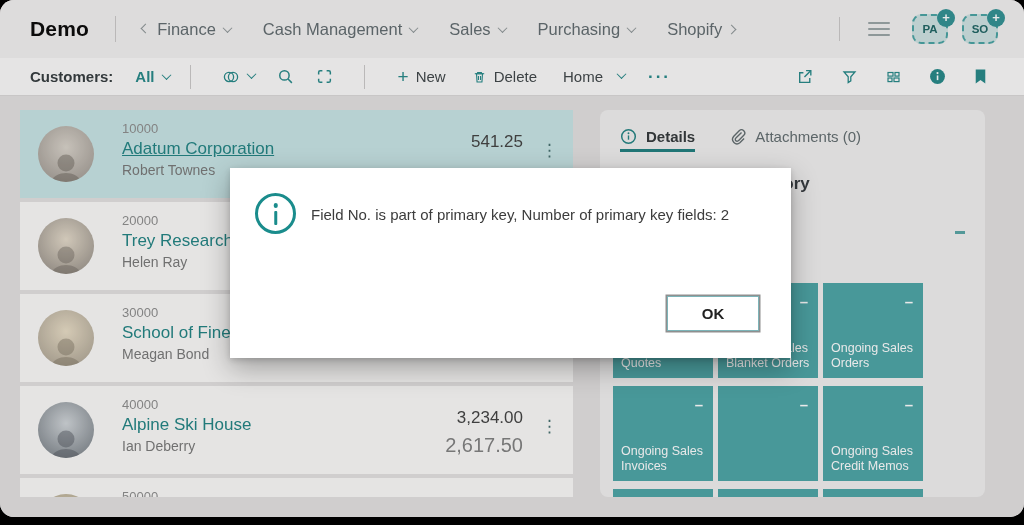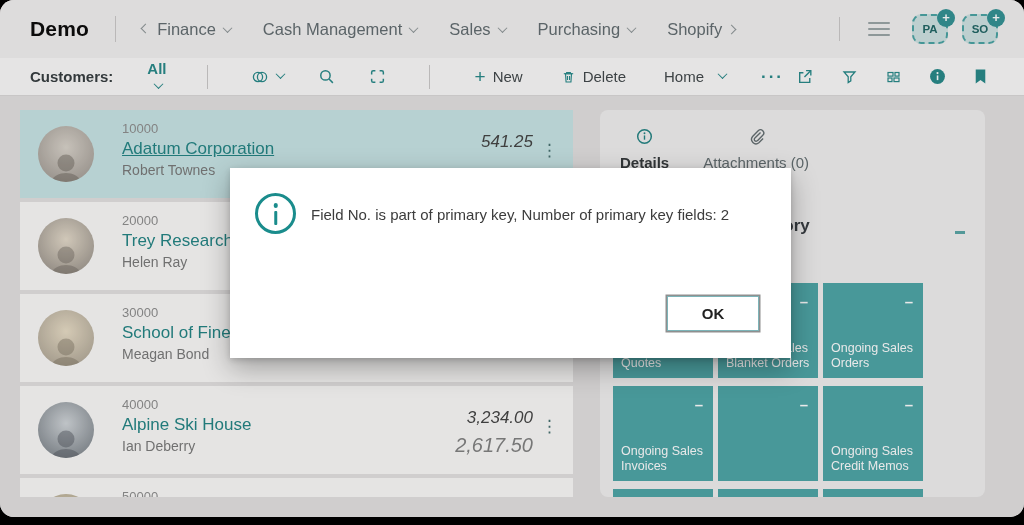--- a/index.html
+++ b/index.html
@@ -16,21 +16,21 @@
   .chv { display:inline-block; width:7px; height:7px; border-right:1.6px solid #8a9395; border-bottom:1.6px solid #8a9395; transform:rotate(45deg) translate(-1px,-1px); margin-left:8px; margin-bottom:2px; }
   .chv.right { transform:rotate(-45deg); margin-left:6px; }
   .chv.left  { transform:rotate(135deg); margin-right:8px; margin-left:0; }
   .top-right { margin-left:auto; display:flex; align-items:center; }
   .burger { width:22px; display:flex; flex-direction:column; gap:4px; margin:0 8px; }
   .burger div { height:2px; background:#97a2a4; border-radius:1px; }
   .badge { position:relative; width:36px; height:30px; background:#cde2e2; border:2px dashed #43a0a0; border-radius:9px; display:flex; align-items:center; justify-content:center; font-size:11.5px; font-weight:700; color:#17605f; margin-left:14px; }
   .badge-plus { position:absolute; top:-7px; right:-9px; width:18px; height:18px; border-radius:50%; background:#2b8e90; color:#fff; font-size:13px; font-weight:700; line-height:17px; text-align:center; }
 
   
-  .toolbar { position:absolute; top:58px; left:0; right:0; height:38px; background:#fbfafa; border-bottom:1px solid #d9d7d7; display:flex; align-items:center; padding:0 36px 0 30px; color:#1f8585;gap:12px; }
+  .toolbar { position:absolute; top:58px; left:0; right:0; height:38px; background:#fbfafa; border-bottom:1px solid #d9d7d7; display:flex; align-items:center; padding:0 36px 0 30px; color:#1f8585; }
   .tb-caption { font-size:15px; font-weight:700; color:#2e3538; margin-right:22px; }
   .tb-filter { font-size:15px; font-weight:700; color:#1f8585; }
   .tb-filter .chv, .tb-item .chv, .tb-analysis .chv { border-color:#1f8585; }
   .tb-icon { display:flex; align-items:center; color:#1f8585; margin:0 11px; }
   .tb-item { display:flex; align-items:center; gap:7px; font-size:15px; color:#3a4043; margin:0 13px; white-space:nowrap; }
   .plus-glyph { font-size:19px; color:#1f8585; font-weight:400; line-height:1; }
   .tb-more { font-size:17px; font-weight:700; letter-spacing:2px; color:#1f8585; margin-left:10px; }
   .tb-right { margin-left:auto; display:flex; align-items:center; gap:27px; }
 
   svg.ic { display:block; }
@@ -46,29 +46,29 @@
   .av2 { background:radial-gradient(circle at 50% 38%, #e3d9c8, #8d867f); }
   .av3 { background:radial-gradient(circle at 50% 38%, #e8dcc4, #a39a8b); }
   .av4 { background:radial-gradient(circle at 50% 38%, #cfd4d8, #6e757c); }
   .av5 { background:radial-gradient(circle at 50% 38%, #ded3b8, #9a8f78); }
   .avatar svg { position:absolute; bottom:-4px; left:50%; transform:translateX(-50%); }
   .row-text { position:absolute; left:102px; top:11px; display:flex; flex-direction:column; gap:3px; }
   .row-no { font-size:13px; color:#8a8a8a; }
   .row-name { font-size:17px; color:#1b8080; }
   .row-name.underlined { text-decoration:underline; }
   .row-contact { font-size:14px; color:#757575; }
-  .row-amts { position:absolute; right:40px; top:22px; text-align:right;font-style:italic; }
+  .row-amts { position:absolute; right:50px; top:22px; text-align:right; }
   .row-amt1 { font-size:17px; color:#3c3c3c; }
   .row-amt2 { font-size:20px; color:#7d7d7d; margin-top:6px; }
   .row-dots { position:absolute; right:15px; top:30px; font-size:17px; color:#3f6a6a; letter-spacing:0; }
 
   
   .factbox { position:absolute; left:600px; top:110px; width:385px; height:387px; background:#f0efef; border-radius:8px; overflow:hidden; }
   .fb-tabs { display:flex; align-items:flex-end; gap:34px; padding:18px 20px 0 20px; }
-  .fb-tab { display:flex; align-items:center; gap:9px; padding-bottom:20px; font-size:15px;flex-direction:column; }
+  .fb-tab { display:flex; align-items:center; gap:9px; padding-bottom:4px; font-size:15px; }
   .fb-tab.active { font-weight:700; color:#2d3234; border-bottom:3.5px solid #1a7b7b; }
   .fb-tab.inactive { color:#5d686b; border-bottom:3.5px solid transparent; }
   .fb-heading { font-size:17px; font-weight:700; color:#30353a; padding:22px 18px 0 18px; }
   .mini-dash { position:absolute; right:20px; top:121px; width:10px; height:3px; background:#53a2a2; }
   .tiles { position:absolute; left:13px; top:173px; display:grid; grid-template-columns:100px 100px 100px; grid-auto-rows:95px; gap:8px 5px; }
   .tile { position:relative; background:#47a2a4; color:#fff; }
   .tile-value { position:absolute; top:10px; right:10px; font-size:15px; font-weight:700; }
   .tile-label { position:absolute; left:8px; right:6px; bottom:7px; font-size:12.5px; line-height:1.2; }
 
   

